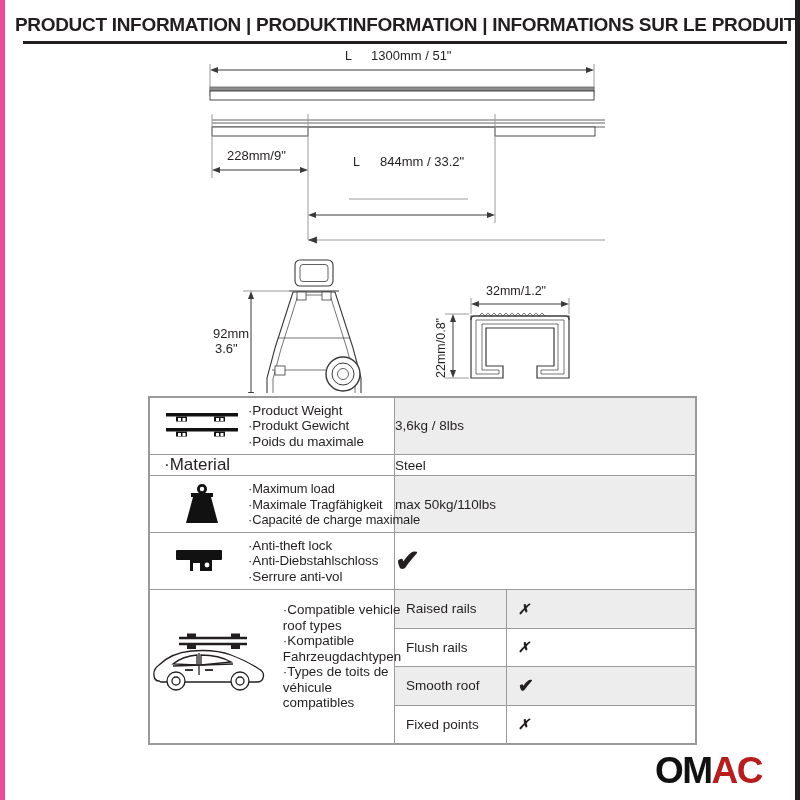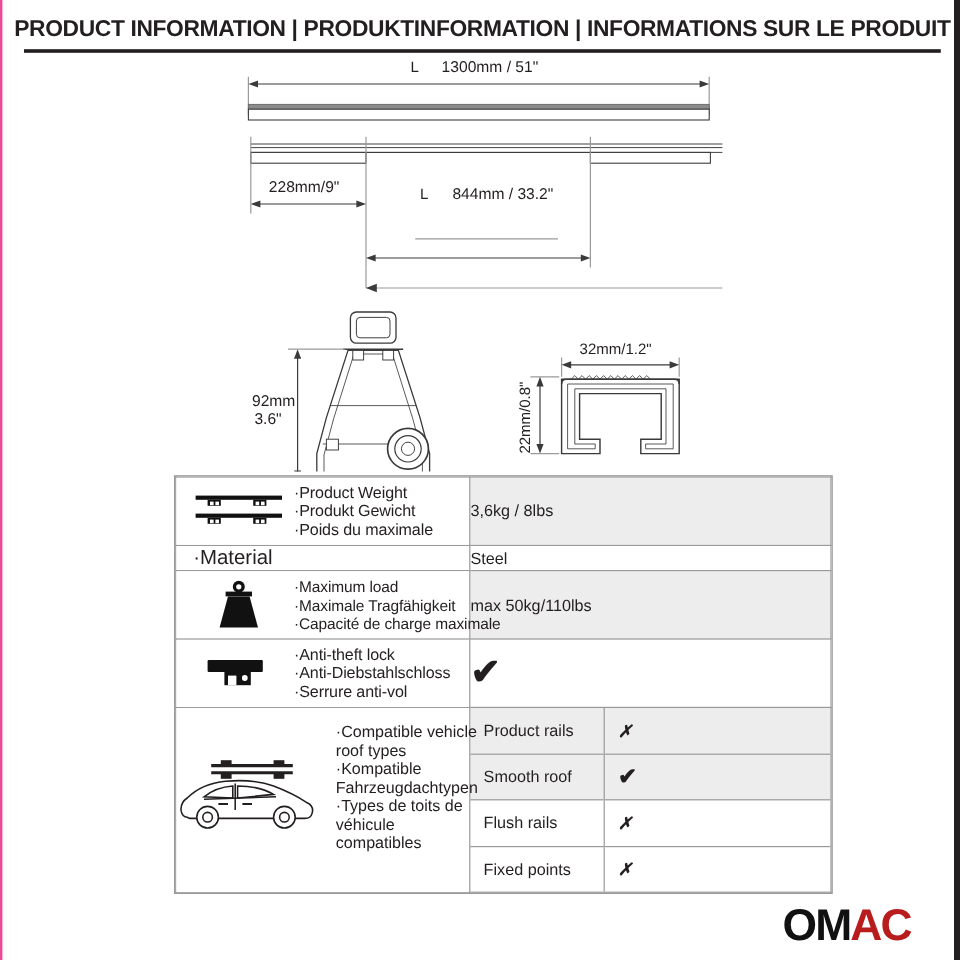--- a/index.html
+++ b/index.html
@@ -7,21 +7,21 @@
     width:800px;height:800px;
     background:#ffffff;
     font-family:"Liberation Sans", sans-serif;
     color:#231f20;
     overflow:hidden;
     position:relative;
   }
   .page{
     position:absolute;
     left:0;top:0;width:800px;height:800px;
-    border-left:2px solid #ec4899;
+    border-left:5px solid #ec4899;
     border-right:5px solid #231f20;
     box-sizing:border-box;
   }
 
   
   .header{
     position:absolute;left:0;top:14px;width:800px;
     text-align:center;
   }
   .header-title{
@@ -381,30 +381,30 @@
                 <span>·Kompatible Fahrzeugdachtypen</span><br>
                 <span>·Types de toits de véhicule</span><br>
                 <span>compatibles</span>
               </span>
             </div>
           </td>
           <td style="padding:0;vertical-align:top;">
             <table class="sub-table">
               <tbody>
                 <tr>
-                  <td class="sub-name sub-gray">Product rails</td>
+                  <td class="sub-name sub-gray">Raised rails</td>
                   <td class="sub-mark sub-gray"><span class="cross">✗</span></td>
+                </tr>
+                <tr>
+                  <td class="sub-name sub-white">Flush rails</td>
+                  <td class="sub-mark sub-white"><span class="cross">✗</span></td>
                 </tr>
                 <tr>
                   <td class="sub-name sub-gray">Smooth roof</td>
                   <td class="sub-mark sub-gray"><span class="tick">✔</span></td>
-                </tr>
-                <tr>
-                  <td class="sub-name sub-white">Flush rails</td>
-                  <td class="sub-mark sub-white"><span class="cross">✗</span></td>
                 </tr>
                 <tr>
                   <td class="sub-name sub-white">Fixed points</td>
                   <td class="sub-mark sub-white"><span class="cross">✗</span></td>
                 </tr>
               </tbody>
             </table>
           </td>
         </tr>
 

